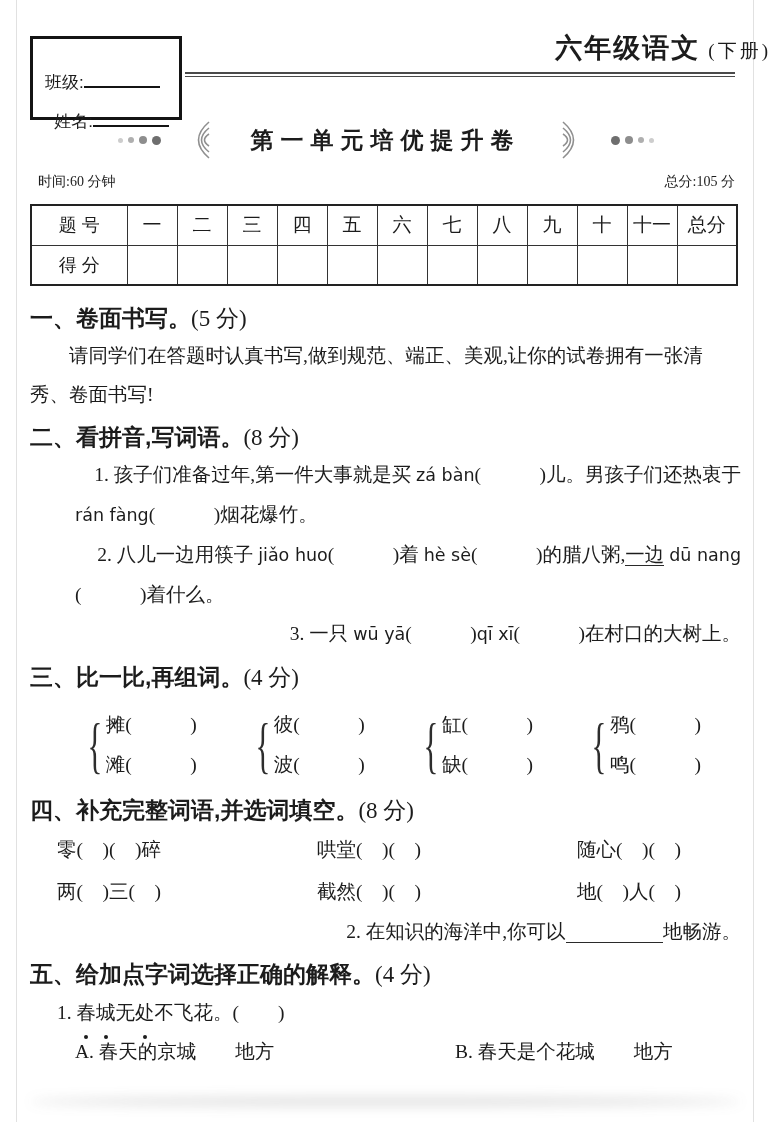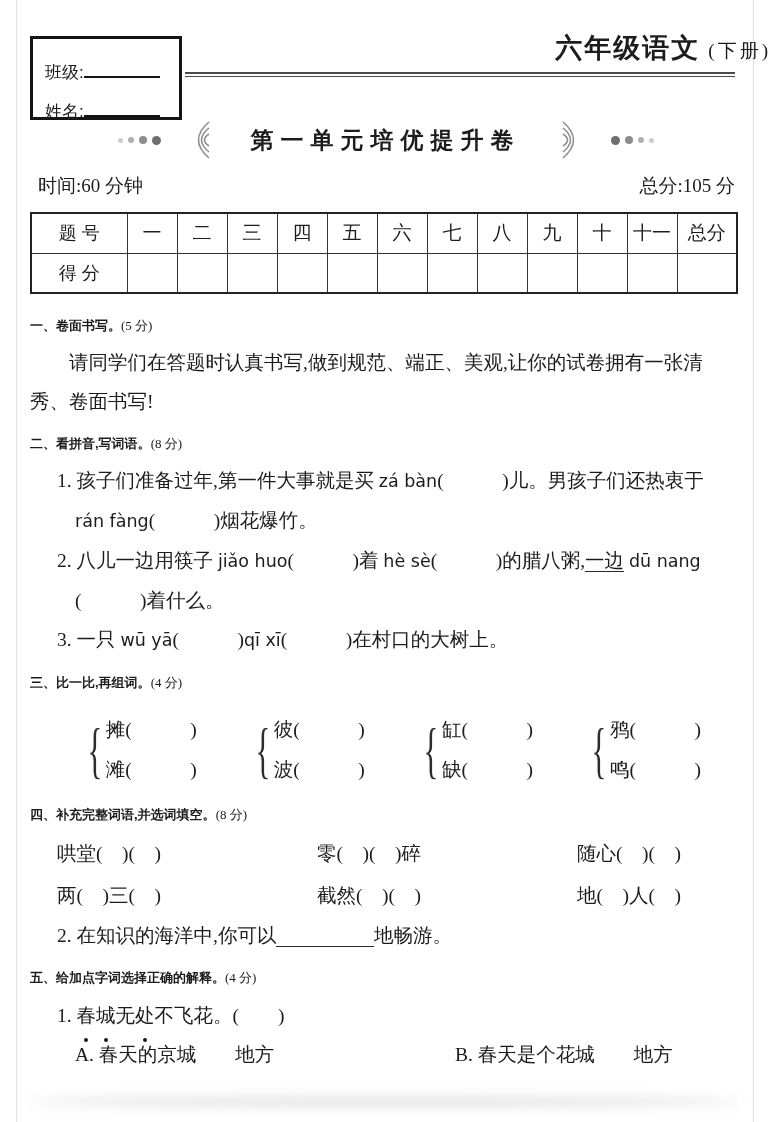--- a/index.html
+++ b/index.html
@@ -15,59 +15,59 @@
 
   
   .edge { position:absolute; top:0; bottom:0; width:1px; background:#c9c9c9; opacity:.55; }
   .edge.left { left:16px; } .edge.right { right:17px; }
   .bottom-shadow { position:absolute; left:30px; right:30px; bottom:16px; height:9px;
     background:rgba(80,80,80,.18); filter:blur(6px); border-radius:50%; }
 
   
   .namebox { position:absolute; left:30px; top:36px; width:152px; height:84px;
     border:3px solid #141414; padding:10px 10px 0 12px; font-size:17px; }
-  .namebox .row { margin-top:12px; white-space:nowrap; }
+  .namebox .row { margin-top:22px; white-space:nowrap; }
   .wline { display:inline-block; width:76px; height:14px; border-bottom:2px solid #141414; }
 
   
   .title-row { padding-top:30px; text-align:right; white-space:nowrap; }
   .main-title { font-size:27px; letter-spacing:2px; }
   .volume { font-size:19px; font-weight:normal; font-family:"Liberation Serif","DejaVu Serif",serif; margin-left:8px; letter-spacing:3px; }
   .rule { margin:6px 36px 0 185px; height:5px; border-top:2px solid #4a4a4a; border-bottom:1px solid #4a4a4a; }
 
   
   .banner { margin-top:42px; display:flex; align-items:center; justify-content:center; gap:24px; }
   .banner-title { font-size:23px; letter-spacing:7px; padding:0 16px; }
   .dots { display:flex; align-items:center; gap:5px; }
   .dot { border-radius:50%; }
   .d1 { width:5px; height:5px; background:#cdcdcd; }
   .d2 { width:6px; height:6px; background:#afafaf; }
   .d3 { width:8px; height:8px; background:#8d8d8d; }
   .d4 { width:9px; height:9px; background:#6e6e6e; }
   .swoosh svg { display:block; }
 
   
-  .meta { display:flex; justify-content:space-between; margin:12px 36px 0 38px; font-size:19px; }
+  .meta { display:flex; justify-content:space-between; margin:12px 36px 0 38px; font-size:14px; }
 
   
   table.score { border-collapse:collapse; margin:13px 30px 0 30px; width:658px;
     border:2px solid #222; table-layout:fixed; }
   table.score td { border:1px solid #333; height:40px; text-align:center; vertical-align:middle;
     font-size:19px; }
   table.score td.lab { font-family:"Liberation Sans","DejaVu Sans",sans-serif; font-size:18px; }
   col.c-lab { width:96px; } col.c-num { width:50px; } col.c-tot { width:60px; }
 
   
   .sections { margin:15px 30px 0 30px; font-size:19.5px; }
-  .sec-head { font-size:13px; line-height:34px; margin-top:6px; white-space:nowrap; }
+  .sec-head { font-size:23px; line-height:34px; margin-top:6px; white-space:nowrap; }
   .sec-head .score { font-family:"Liberation Serif","DejaVu Serif",serif; font-weight:normal; }
   .para { line-height:39px; text-indent:2em; }
 
   .qitem { padding-left:45px; line-height:39px; }
-  .qitem .first { text-indent:-18px; }
+  .qitem .first { text-indent:-18px;text-align:right; }
   .py { font-family:"DejaVu Sans","Liberation Sans",sans-serif; font-size:17.5px; }
   .u { border-bottom:1px solid #2a2a2a; }
   .blank { border-bottom:1px solid #2a2a2a; }
   .em { position:relative; display:inline-block; }
   .em::after { content:""; position:absolute; left:50%; transform:translateX(-50%);
     bottom:-6px; width:4px; height:4px; border-radius:50%; background:#1c1c1c; }
 
   
   .cmp-row { display:flex; justify-content:space-between; padding:10px 40px 2px 50px; }
   .cmp-group { display:flex; align-items:center; }
@@ -87,21 +87,21 @@
 
 <div class="page">
   <div class="edge left"></div>
   <div class="edge right"></div>
   <div class="bottom-shadow"></div>
 
   <div class="namebox">
     <div class="row">
       <span class="hei" style="font-weight:normal;">班级:</span><span class="wline"></span>
     </div>
-    <div class="row" style="margin-top:16px;">
+    <div class="row" style="margin-top:16px;text-align:right;">
       <span class="hei" style="font-weight:normal;">姓名:</span><span class="wline"></span>
     </div>
   </div>
 
   <div class="title-row">
     <span class="hei main-title">六年级语文</span><span class="volume">(下册)</span>
   </div>
   <div class="rule"></div>
 
   <div class="banner">
@@ -242,22 +242,22 @@
           <div><span>鸦</span><span>(　　　)</span></div>
           <div><span>鸣</span><span>(　　　)</span></div>
         </div>
       </div>
     </div>
 
     <div class="sec-head">
       <span class="hei">四、补充完整词语,并选词填空。</span><span class="score">(8 分)</span>
     </div>
     <div class="fill-row">
+      <span>零(　)(　)碎</span>
       <span>哄堂(　)(　)</span>
-      <span>零(　)(　)碎</span>
       <span>随心(　)(　)</span>
     </div>
     <div class="fill-row">
       <span>两(　)三(　)</span>
       <span>截然(　)(　)</span>
       <span>地(　)人(　)</span>
     </div>
     <div class="qitem">
       <div class="first"><span>2.</span> <span><span>在知识的海洋中,你可以</span><span class="blank">　　　　　</span><span>地畅游。</span></span></div>
     </div>

